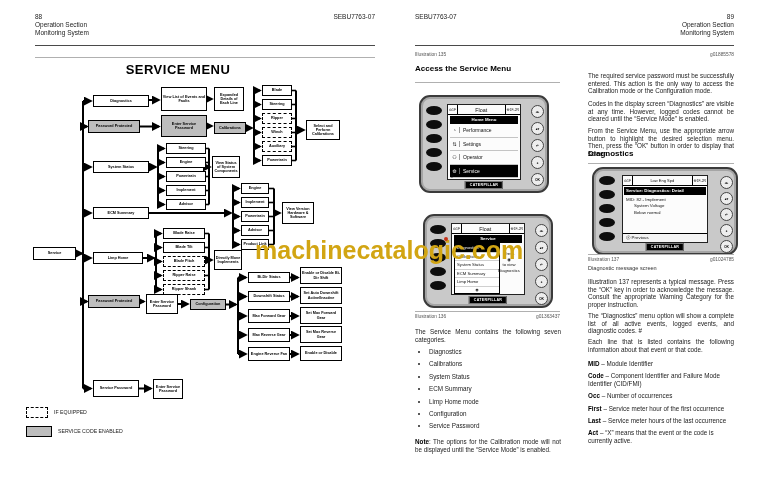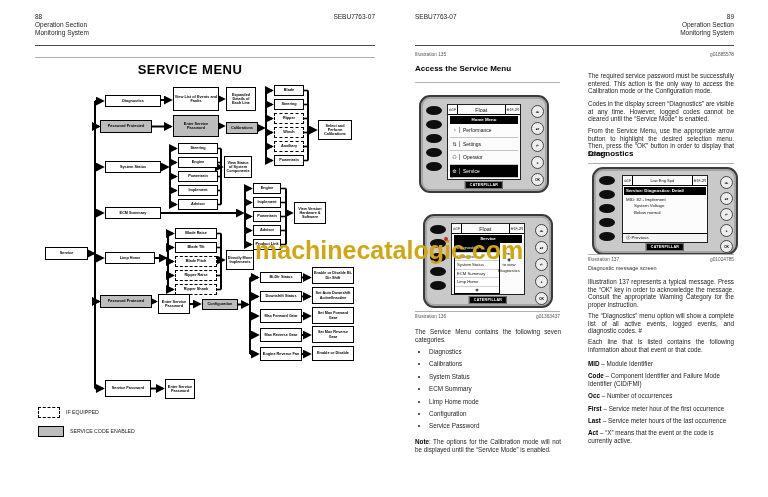--- a/index.html
+++ b/index.html
@@ -8,21 +8,21 @@
   .abs{position:absolute;}
 
   
   .phead{font-size:6.5px;line-height:8.2px;color:#222;}
   .phead .rt{float:right;}
   .phead .ra{text-align:right;}
   .hrule{border-top:1.5px solid #4a4a4a;height:0;}
   .lrule{border-top:1px solid #b0b0b0;height:0;}
 
   
-  #fc{left:30px;top:58px;width:350px;height:404px;}
+  #fc{left:18px;top:58px;width:350px;height:404px;}
   #fc .fc-title{position:absolute;left:0;top:4px;width:320px;text-align:center;
       font-size:13px;font-weight:bold;letter-spacing:0.5px;color:#000;}
   #fc svg{position:absolute;left:0;top:0;}
   .fcn{position:absolute;background:#fff;border:1px solid #000;box-sizing:border-box;
       font-size:3.8px;font-weight:bold;line-height:1.12;color:#000;
       display:flex;align-items:center;justify-content:center;text-align:center;padding:0.5px;}
   .fcn.gray{background:#bdbdbd;border:1.5px solid #000;}
   .fcn.dashed{border:1px dashed #000;background:#fff;}
   .legend-box{position:absolute;box-sizing:border-box;}
   .legend-box.dashed{border:1.5px dashed #000;background:#fff;}

